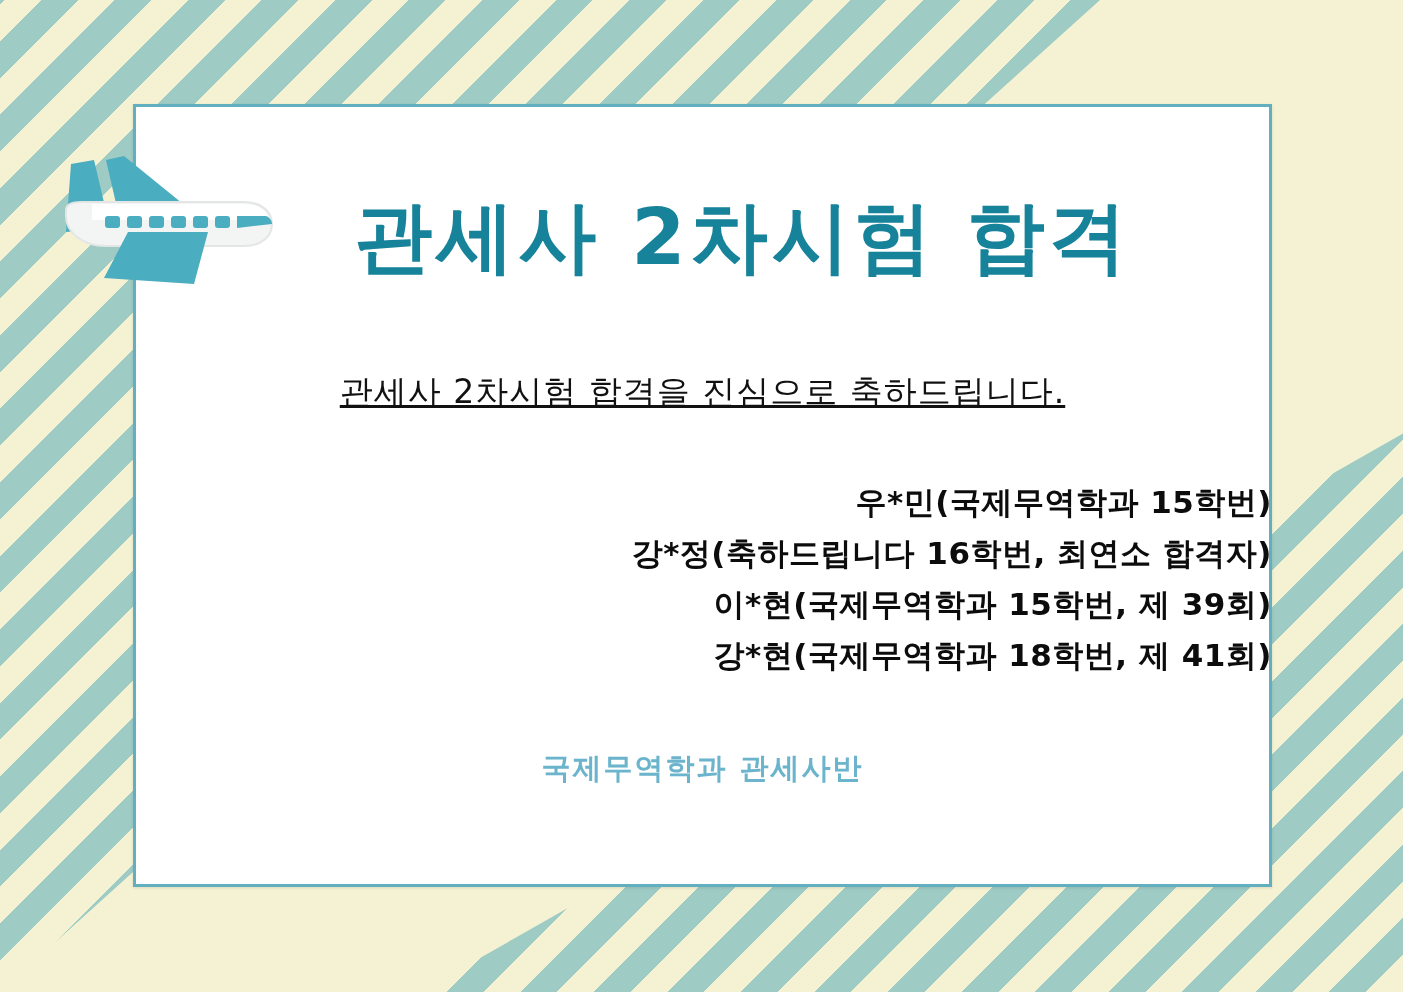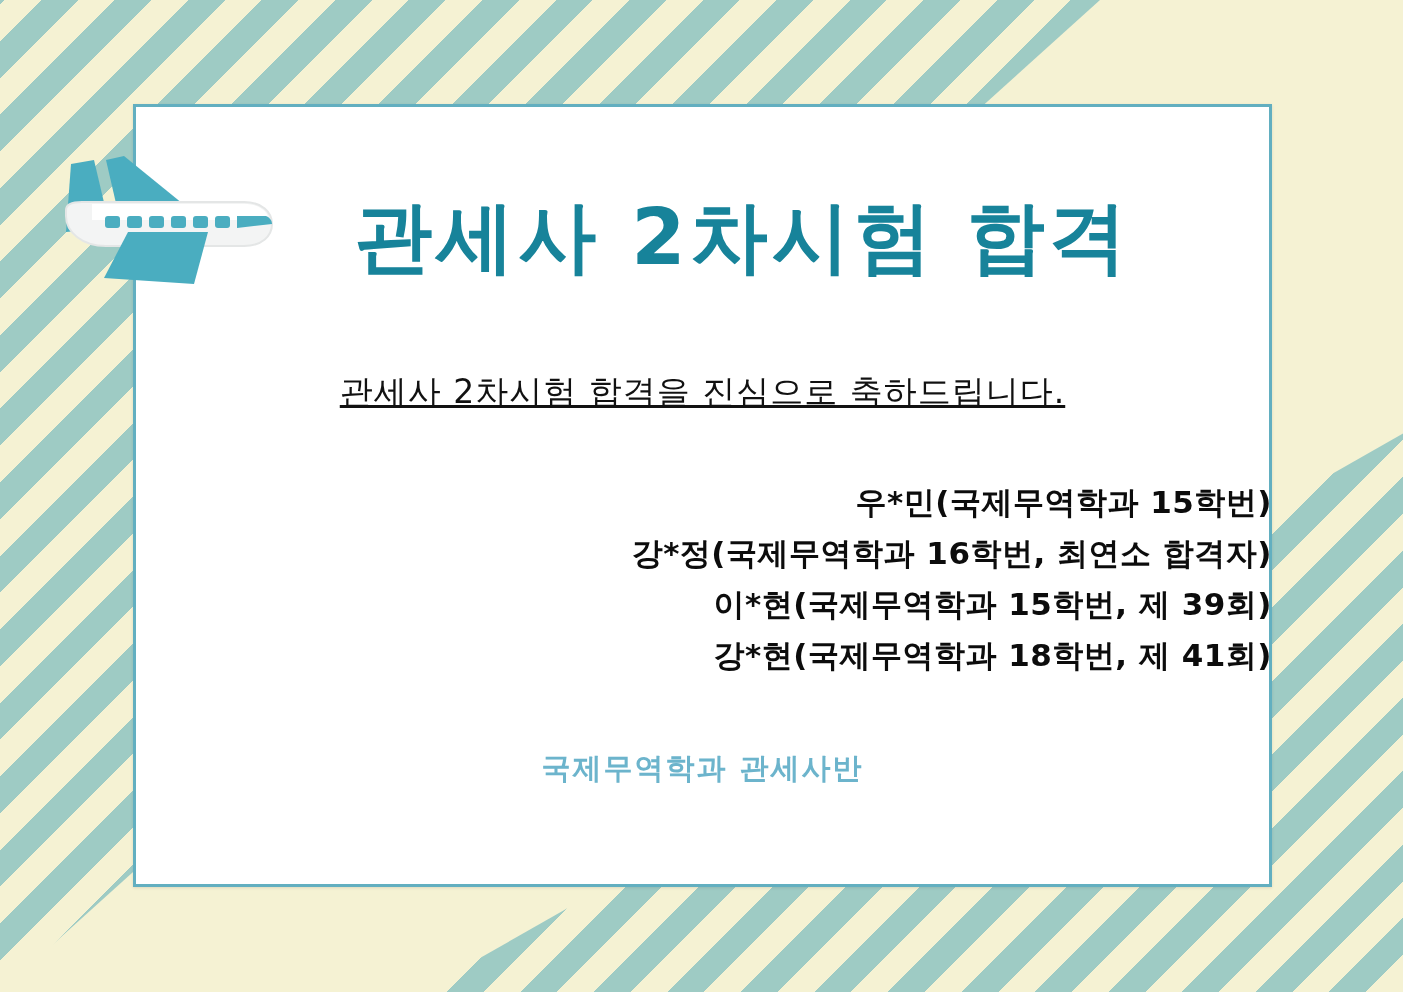--- a/index.html
+++ b/index.html
@@ -169,21 +169,21 @@
   </svg>
 
   <div class="content">
 
     <div class="title">관세사 2차시험 합격</div>
 
     <div class="subtitle">관세사 2차시험 합격을 진심으로 축하드립니다.</div>
 
     <div class="names">
       <div class="name-line">우*민(국제무역학과 15학번)</div>
-      <div class="name-line">강*정(국제무역학과 16학번, 최연소 합격자)</div>
+      <div class="name-line">강*정(축하드립니다 16학번, 최연소 합격자)</div>
       <div class="name-line">이*현(국제무역학과 15학번, 제 39회)</div>
       <div class="name-line">강*현(국제무역학과 18학번, 제 41회)</div>
     </div>
 
     <div class="footer-note">국제무역학과 관세사반</div>
 
   </div>
 </div>
 
 </body></html>

